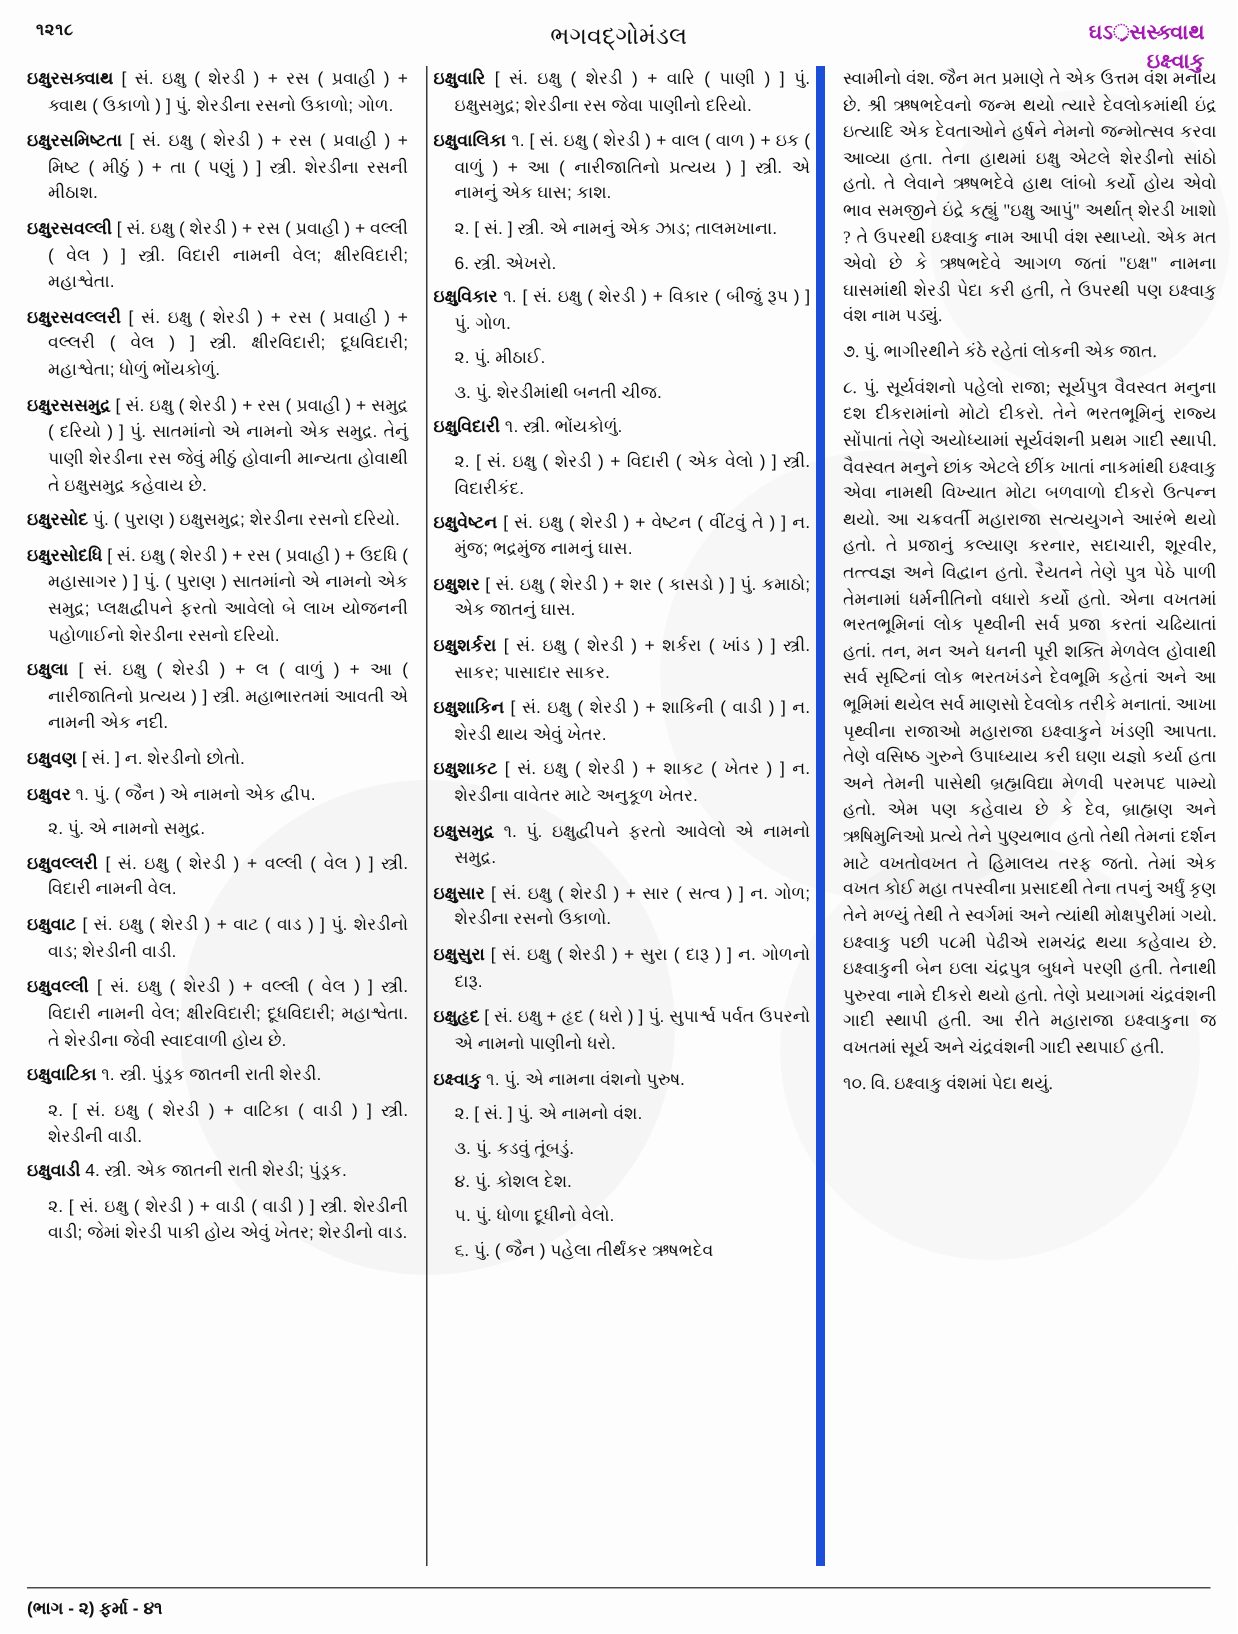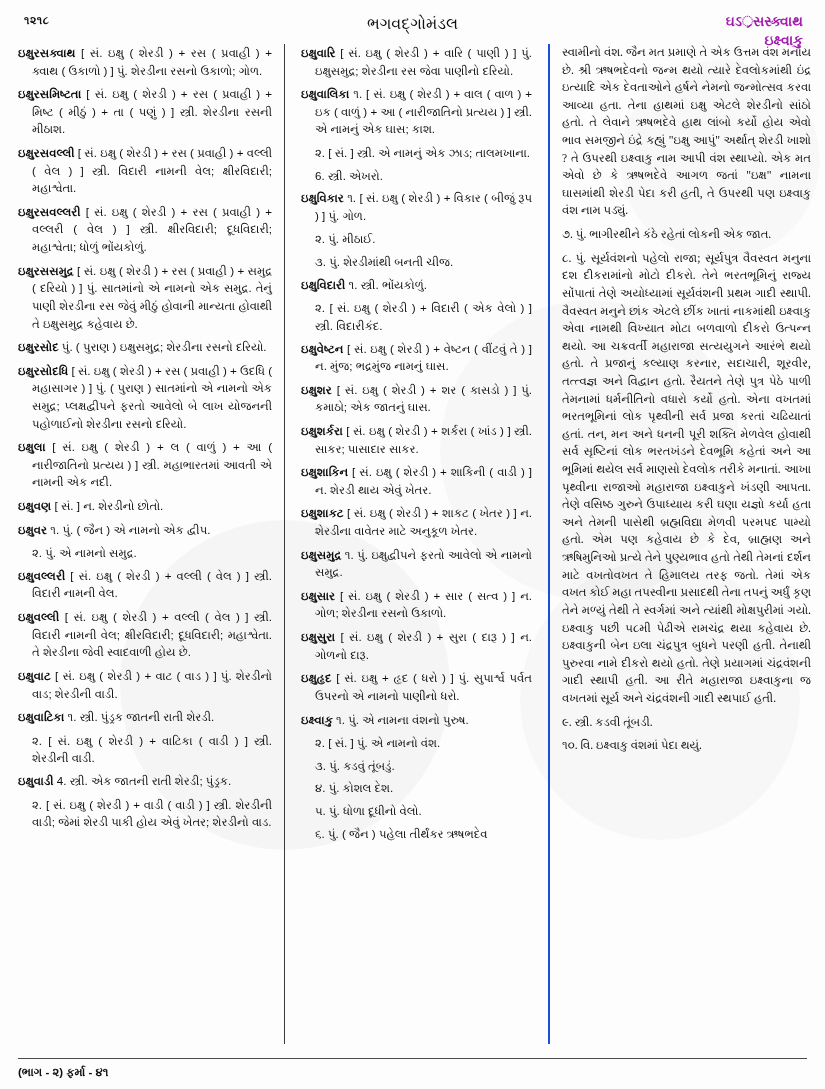--- a/index.html
+++ b/index.html
@@ -75,21 +75,21 @@
   }
   .col {
     box-sizing: border-box;
     position: relative;
     font-size: 11.6px;
     line-height: 1.52;
     color: #0d0d0d;
     text-align: justify;
   }
   .col-1 { width: 266px; padding-right: 12px; }
-  .col-2 { width: 266px; padding: 0 16px; border-left: 1px solid #3a3a3a; border-right: 2px solid #1d4ed8; }
+  .col-2 { width: 266px; padding: 0 4px; border-left: 1px solid #3a3a3a; border-right: 6px solid #1d4ed8; }
   .col-3 { width: 261px; padding-left: 12px; }
 
   .entry {
     margin: 0 0 6px 0;
     text-indent: 0;
     padding-left: 14px;
   }
   .entry > .hw {
     font-weight: bold;
     margin-left: -14px;
@@ -146,22 +146,22 @@
         <p class="entry"><span class="hw">ઇક્ષુરસવલ્લી</span><span> [ સં. ઇક્ષુ ( શેરડી ) + રસ ( પ્રવાહી ) + વલ્લી ( વેલ ) ] સ્ત્રી. વિદારી નામની વેલ; ક્ષીરવિદારી; મહાશ્વેતા.</span></p>
         <p class="entry"><span class="hw">ઇક્ષુરસવલ્લરી</span><span> [ સં. ઇક્ષુ ( શેરડી ) + રસ ( પ્રવાહી ) + વલ્લરી ( વેલ ) ] સ્ત્રી. ક્ષીરવિદારી; દૂધવિદારી; મહાશ્વેતા; ધોળું ભોંયકોળું.</span></p>
         <p class="entry"><span class="hw">ઇક્ષુરસસમુદ્ર</span><span> [ સં. ઇક્ષુ ( શેરડી ) + રસ ( પ્રવાહી ) + સમુદ્ર ( દરિયો ) ] પું. સાતમાંનો એ નામનો એક સમુદ્ર. તેનું પાણી શેરડીના રસ જેવું મીઠું હોવાની માન્યતા હોવાથી તે ઇક્ષુસમુદ્ર કહેવાય છે.</span></p>
         <p class="entry"><span class="hw">ઇક્ષુરસોદ</span><span> પું. ( પુરાણ ) ઇક્ષુસમુદ્ર; શેરડીના રસનો દરિયો.</span></p>
         <p class="entry"><span class="hw">ઇક્ષુરસોદધિ</span><span> [ સં. ઇક્ષુ ( શેરડી ) + રસ ( પ્રવાહી ) + ઉદધિ ( મહાસાગર ) ] પું. ( પુરાણ ) સાતમાંનો એ નામનો એક સમુદ્ર; પ્લક્ષદ્વીપને ફરતો આવેલો બે લાખ યોજનની પહોળાઈનો શેરડીના રસનો દરિયો.</span></p>
         <p class="entry"><span class="hw">ઇક્ષુલા</span><span> [ સં. ઇક્ષુ ( શેરડી ) + લ ( વાળું ) + આ ( નારીજાતિનો પ્રત્યય ) ] સ્ત્રી. મહાભારતમાં આવતી એ નામની એક નદી.</span></p>
         <p class="entry"><span class="hw">ઇક્ષુવણ</span><span> [ સં. ] ન. શેરડીનો છોતો.</span></p>
         <p class="entry"><span class="hw">ઇક્ષુવર</span><span> ૧. પું. ( જૈન ) એ નામનો એક દ્વીપ.</span></p>
         <p class="sense">૨. પું. એ નામનો સમુદ્ર.</p>
         <p class="entry"><span class="hw">ઇક્ષુવલ્લરી</span><span> [ સં. ઇક્ષુ ( શેરડી ) + વલ્લી ( વેલ ) ] સ્ત્રી. વિદારી નામની વેલ.</span></p>
+        <p class="entry"><span class="hw">ઇક્ષુવાટ</span><span> [ સં. ઇક્ષુ ( શેરડી ) + વાટ ( વાડ ) ] પું. શેરડીનો વાડ; શેરડીની વાડી.</span></p>
         <p class="entry"><span class="hw">ઇક્ષુવલ્લી</span><span> [ સં. ઇક્ષુ ( શેરડી ) + વલ્લી ( વેલ ) ] સ્ત્રી. વિદારી નામની વેલ; ક્ષીરવિદારી; દૂધવિદારી; મહાશ્વેતા. તે શેરડીના જેવી સ્વાદવાળી હોય છે.</span></p>
-        <p class="entry"><span class="hw">ઇક્ષુવાટ</span><span> [ સં. ઇક્ષુ ( શેરડી ) + વાટ ( વાડ ) ] પું. શેરડીનો વાડ; શેરડીની વાડી.</span></p>
         <p class="entry"><span class="hw">ઇક્ષુવાટિકા</span><span> ૧. સ્ત્રી. પુંડ્રક જાતની રાતી શેરડી.</span></p>
         <p class="sense">૨. [ સં. ઇક્ષુ ( શેરડી ) + વાટિકા ( વાડી ) ] સ્ત્રી. શેરડીની વાડી.</p>
         <p class="entry"><span class="hw">ઇક્ષુવાડી</span><span> 4. સ્ત્રી. એક જાતની રાતી શેરડી; પુંડ્રક.</span></p>
         <p class="sense">૨. [ સં. ઇક્ષુ ( શેરડી ) + વાડી ( વાડી ) ] સ્ત્રી. શેરડીની વાડી; જેમાં શેરડી પાકી હોય એવું ખેતર; શેરડીનો વાડ.</p>
       </div>
     <div class="col col-2">
         <p class="entry"><span class="hw">ઇક્ષુવારિ</span><span> [ સં. ઇક્ષુ ( શેરડી ) + વારિ ( પાણી ) ] પું. ઇક્ષુસમુદ્ર; શેરડીના રસ જેવા પાણીનો દરિયો.</span></p>
         <p class="entry"><span class="hw">ઇક્ષુવાલિકા</span><span> ૧. [ સં. ઇક્ષુ ( શેરડી ) + વાલ ( વાળ ) + ઇક ( વાળું ) + આ ( નારીજાતિનો પ્રત્યય ) ] સ્ત્રી. એ નામનું એક ઘાસ; કાશ.</span></p>
         <p class="sense">૨. [ સં. ] સ્ત્રી. એ નામનું એક ઝાડ; તાલમખાના.</p>
         <p class="sense">6. સ્ત્રી. એખરો.</p>
@@ -183,20 +183,19 @@
         <p class="sense">૨. [ સં. ] પું. એ નામનો વંશ.</p>
         <p class="sense">૩. પું. કડવું તૂંબડું.</p>
         <p class="sense">૪. પું. કોશલ દેશ.</p>
         <p class="sense">૫. પું. ધોળા દૂધીનો વેલો.</p>
         <p class="sense">૬. પું. ( જૈન ) પહેલા તીર્થંકર ઋષભદેવ</p>
       </div>
     <div class="col col-3">
         <p class="para flush">સ્વામીનો વંશ. જૈન મત પ્રમાણે તે એક ઉત્તમ વંશ મનાય છે. શ્રી ઋષભદેવનો જન્મ થયો ત્યારે દેવલોકમાંથી ઇંદ્ર ઇત્યાદિ એક દેવતાઓને હર્ષને નેમનો જન્મોત્સવ કરવા આવ્યા હતા. તેના હાથમાં ઇક્ષુ એટલે શેરડીનો સાંઠો હતો. તે લેવાને ઋષભદેવે હાથ લાંબો કર્યો હોય એવો ભાવ સમજીને ઇંદ્રે કહ્યું "ઇક્ષુ આપું" અર્થાત્ શેરડી ખાશો ? તે ઉપરથી ઇક્ષ્વાકુ નામ આપી વંશ સ્થાપ્યો. એક મત એવો છે કે ઋષભદેવે આગળ જતાં "ઇક્ષ" નામના ઘાસમાંથી શેરડી પેદા કરી હતી, તે ઉપરથી પણ ઇક્ષ્વાકુ વંશ નામ પડ્યું.</p>
         <p class="para flush">૭. પું. ભાગીરથીને કંઠે રહેતાં લોકની એક જાત.</p>
         <p class="para flush">૮. પું. સૂર્યવંશનો પહેલો રાજા; સૂર્યપુત્ર વૈવસ્વત મનુના દશ દીકરામાંનો મોટો દીકરો. તેને ભરતભૂમિનું રાજ્ય સોંપાતાં તેણે અયોધ્યામાં સૂર્યવંશની પ્રથમ ગાદી સ્થાપી. વૈવસ્વત મનુને છાંક એટલે છીંક ખાતાં નાકમાંથી ઇક્ષ્વાકુ એવા નામથી વિખ્યાત મોટા બળવાળો દીકરો ઉત્પન્ન થયો. આ ચક્રવર્તી મહારાજા સત્યયુગને આરંભે થયો હતો. તે પ્રજાનું કલ્યાણ કરનાર, સદાચારી, શૂરવીર, તત્ત્વજ્ઞ અને વિદ્વાન હતો. રૈયતને તેણે પુત્ર પેઠે પાળી તેમનામાં ધર્મનીતિનો વધારો કર્યો હતો. એના વખતમાં ભરતભૂમિનાં લોક પૃથ્વીની સર્વ પ્રજા કરતાં ચઢિયાતાં હતાં. તન, મન અને ધનની પૂરી શક્તિ મેળવેલ હોવાથી સર્વ સૃષ્ટિનાં લોક ભરતખંડને દેવભૂમિ કહેતાં અને આ ભૂમિમાં થયેલ સર્વ માણસો દેવલોક તરીકે મનાતાં. આખા પૃથ્વીના રાજાઓ મહારાજા ઇક્ષ્વાકુને ખંડણી આપતા. તેણે વસિષ્ઠ ગુરુને ઉપાધ્યાય કરી ઘણા યજ્ઞો કર્યા હતા અને તેમની પાસેથી બ્રહ્મવિદ્યા મેળવી પરમપદ પામ્યો હતો. એમ પણ કહેવાય છે કે દેવ, બ્રાહ્મણ અને ઋષિમુનિઓ પ્રત્યે તેને પુણ્યભાવ હતો તેથી તેમનાં દર્શન માટે વખતોવખત તે હિમાલય તરફ જતો. તેમાં એક વખત કોઈ મહા તપસ્વીના પ્રસાદથી તેના તપનું અર્ધું કૃણ તેને મળ્યું તેથી તે સ્વર્ગમાં અને ત્યાંથી મોક્ષપુરીમાં ગયો. ઇક્ષ્વાકુ પછી ૫૮મી પેઢીએ રામચંદ્ર થયા કહેવાય છે. ઇક્ષ્વાકુની બેન ઇલા ચંદ્રપુત્ર બુધને પરણી હતી. તેનાથી પુરુરવા નામે દીકરો થયો હતો. તેણે પ્રયાગમાં ચંદ્રવંશની ગાદી સ્થાપી હતી. આ રીતે મહારાજા ઇક્ષ્વાકુના જ વખતમાં સૂર્ય અને ચંદ્રવંશની ગાદી સ્થપાઈ હતી.</p>
-        <p class="para flush">૯. સ્ત્રી. કડવી તૂંબડી.</p>
         <p class="para flush">૧૦. વિ. ઇક્ષ્વાકુ વંશમાં પેદા થયું.</p>
       </div>
   </div>
 
   <div class="rule-bottom"></div>
   <div class="footer">(ભાગ - ૨) ફર્મા - ૪૧</div>
 </div>
 
 </body></html>

